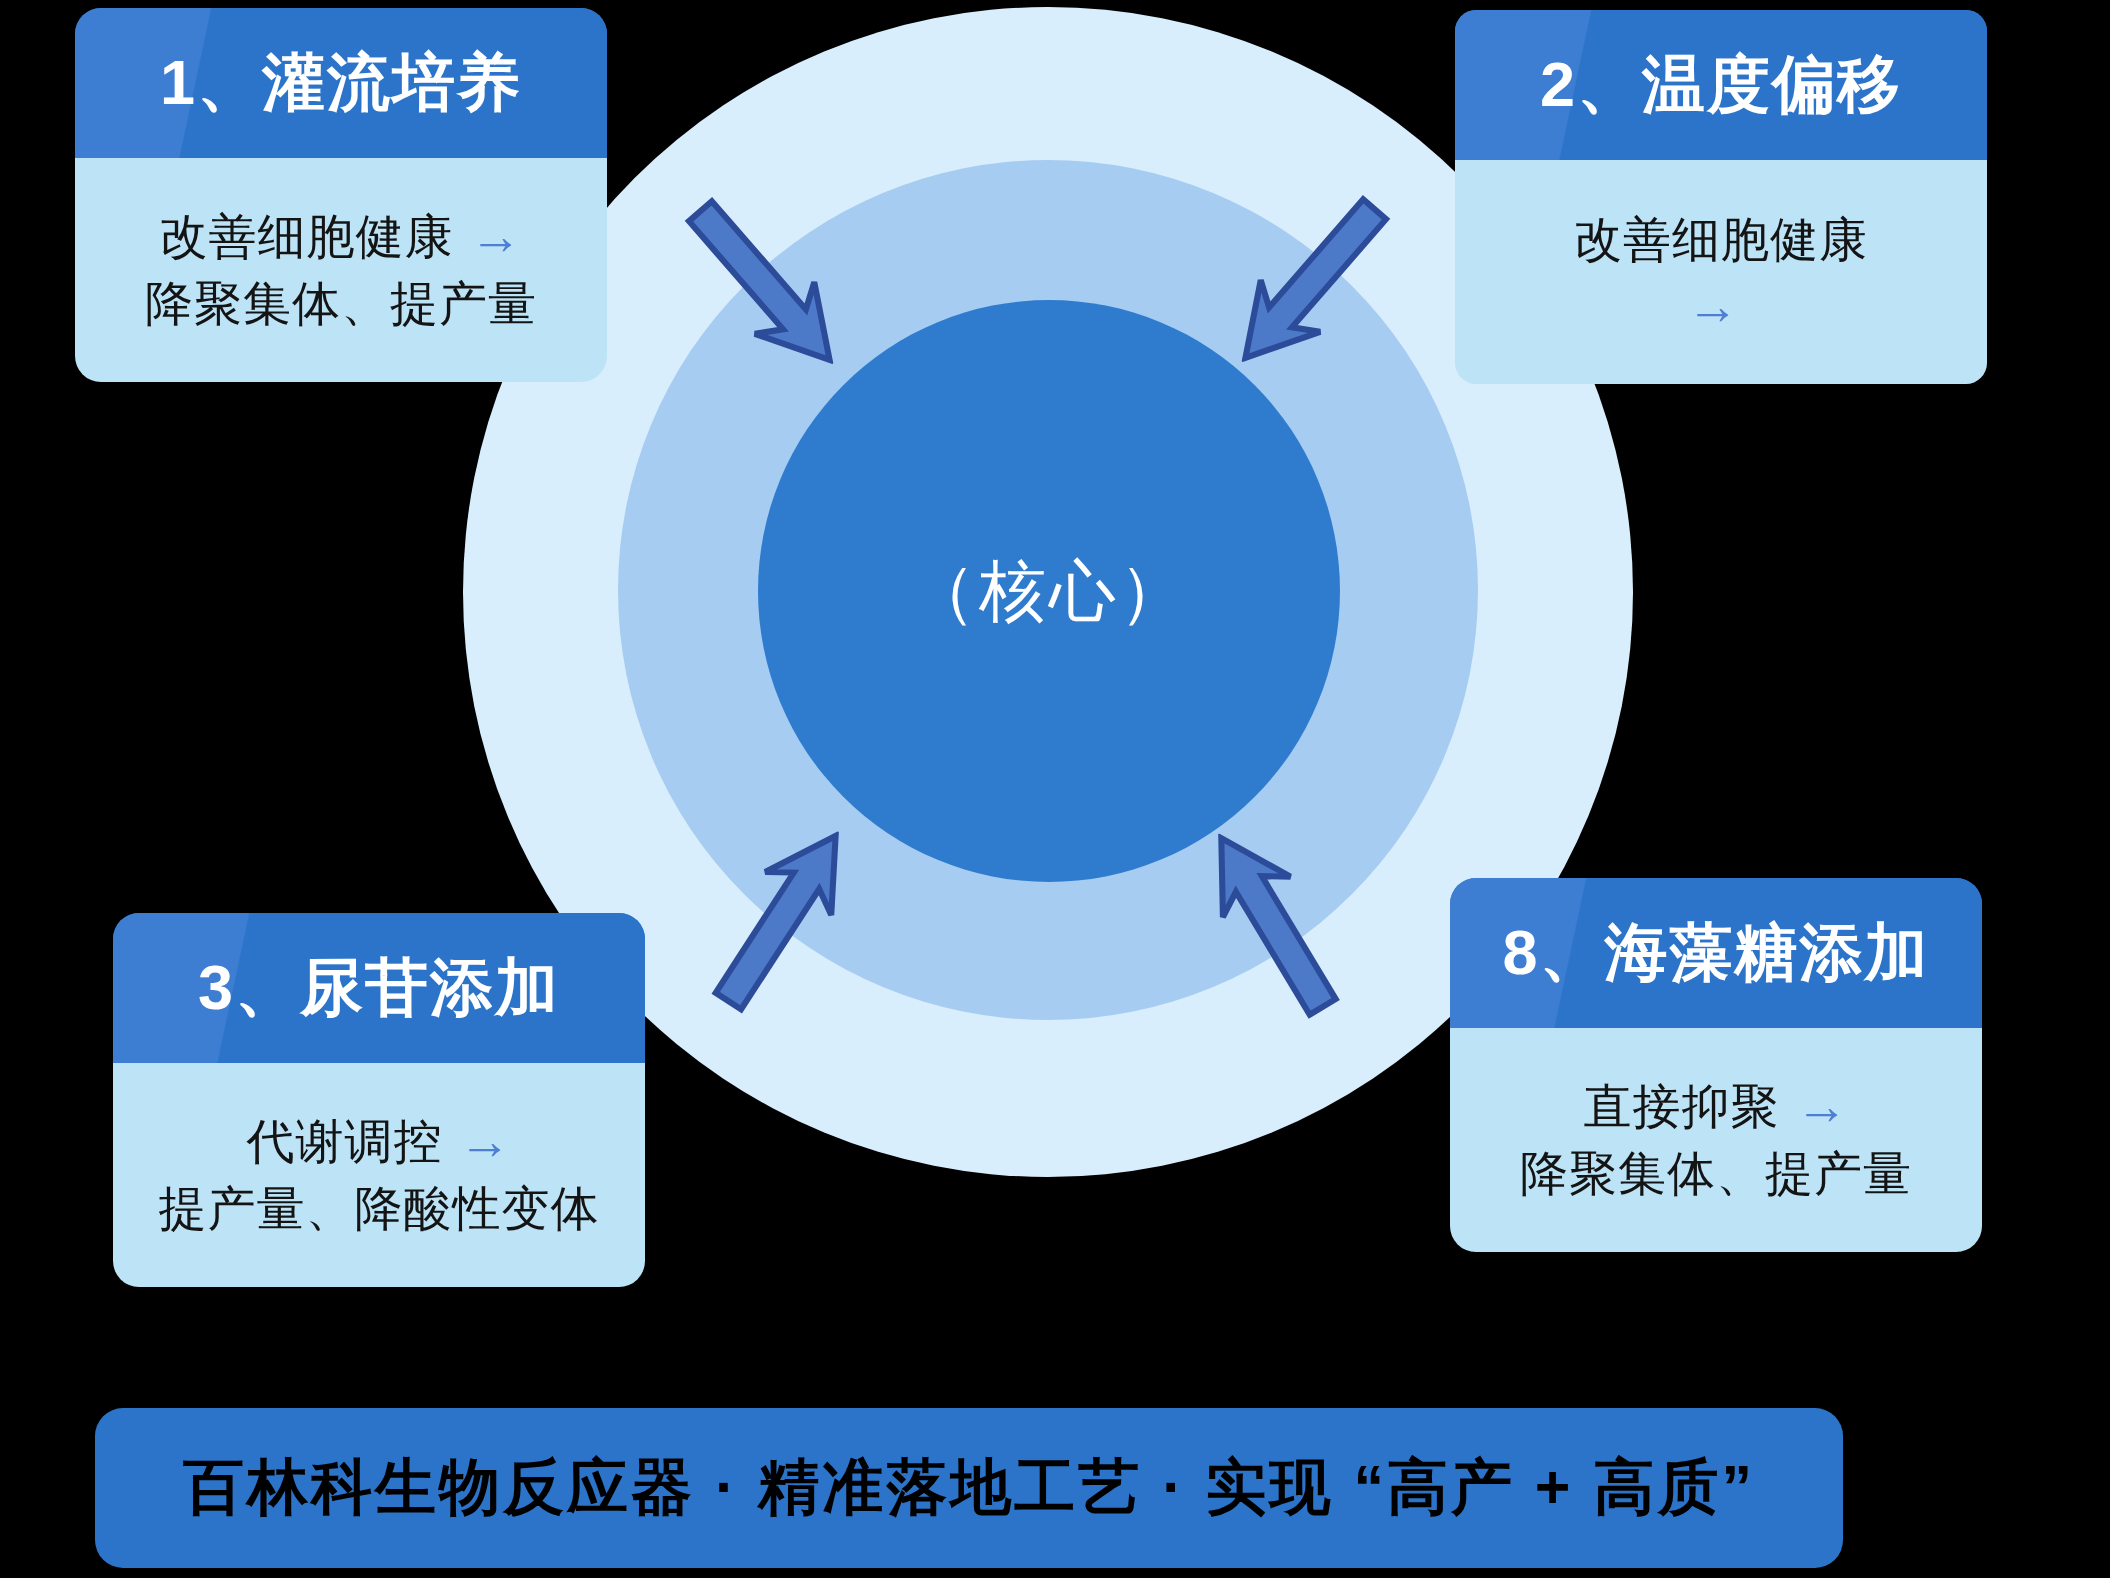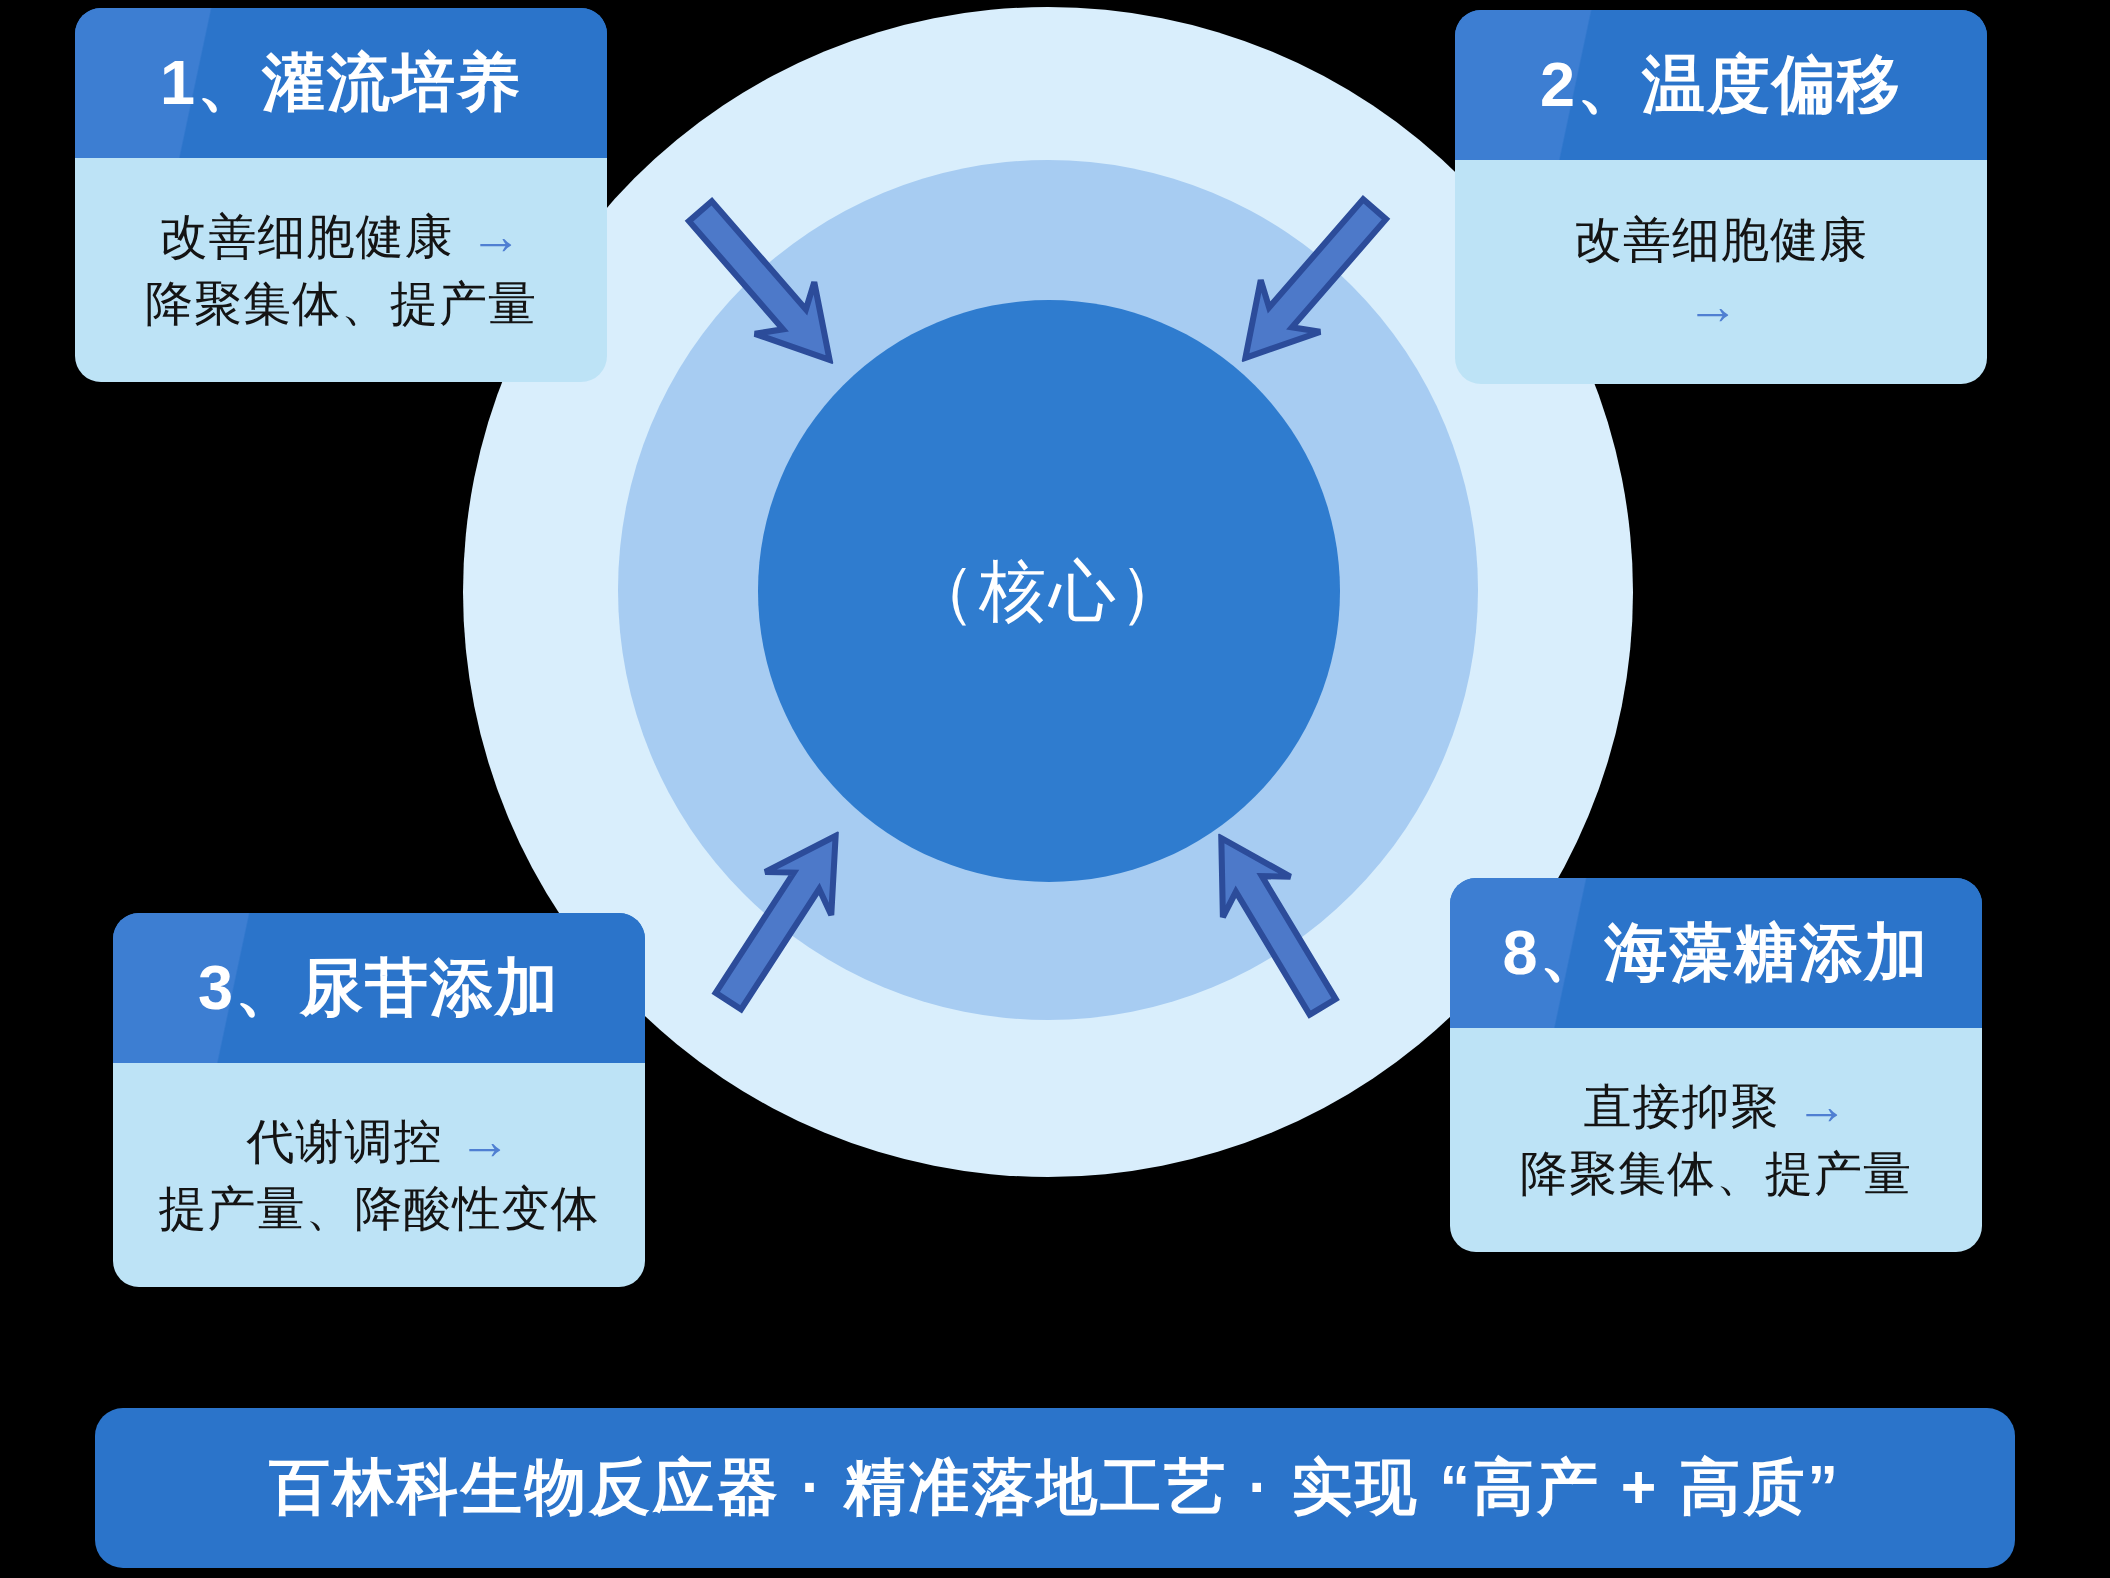--- a/index.html
+++ b/index.html
@@ -24,45 +24,45 @@
   .big-arrow{position:absolute;width:92px;height:207px;z-index:2;}
   .big-arrow path{fill:#4d79c9;stroke:#2c4c9a;stroke-width:6;stroke-linejoin:miter;}
   .arrow-tl{left:719px;top:182px;transform:rotate(139deg);}
   .arrow-tr{left:1264px;top:180px;transform:rotate(-139deg);}
   .arrow-bl{left:736px;top:815px;transform:rotate(33deg);}
   .arrow-br{left:1226px;top:819px;transform:rotate(-31deg);}
   
   .card{position:absolute;width:532px;border-radius:26px;overflow:hidden;z-index:3;
         box-shadow:0 0 0 0 transparent;text-align:center;}
   .card1{left:75px;top:8px;}
-  .card2{left:1455px;top:10px;}
+  .card2{left:1455px;top:10px;border-radius:21px;}
   .card3{left:113px;top:873px;margin-top:40px;}
   .card4{left:1450px;top:878px;}
   .card-header{
     height:150px;
     background-image:linear-gradient(102deg,#3d7ed2 0%,#3d7ed2 24%,#2b74ca 24.3%);
     background-color:#2b74ca;
     display:flex;align-items:center;justify-content:center;
     color:#fff;font-size:63px;font-weight:700;letter-spacing:2px;
   }
   .card-body{
     height:224px;background:#bde3f6;
     display:flex;flex-direction:column;align-items:center;justify-content:center;
     gap:12px;font-size:48px;color:#141414;line-height:1.15;letter-spacing:1px;
   }
   .body-line{white-space:nowrap;display:flex;align-items:center;justify-content:center;}
   .inline-arrow{color:#4f7fd2;font-size:52px;font-weight:700;margin-left:16px;line-height:1;}
   .inline-arrow.lead{margin-left:0;margin-right:16px;}
   .inline-arrow:empty{display:none;}
   
   .banner{
-    position:absolute;left:95px;top:1408px;width:1920px;height:160px;
+    position:absolute;left:95px;top:1408px;width:1748px;height:160px;
     background:#2b74ca;border-radius:28px;z-index:3;
     display:flex;align-items:center;justify-content:center;
-    color:#ffffff;font-size:61px;font-weight:700;letter-spacing:3px;
+    color:#000000;font-size:61px;font-weight:700;letter-spacing:3px;
   }
 </style>
 </head>
 <body>
 
 <div id="canvas">
 
   <div class="ring outer"></div>
   <div class="ring middle"></div>
   <div class="core">

